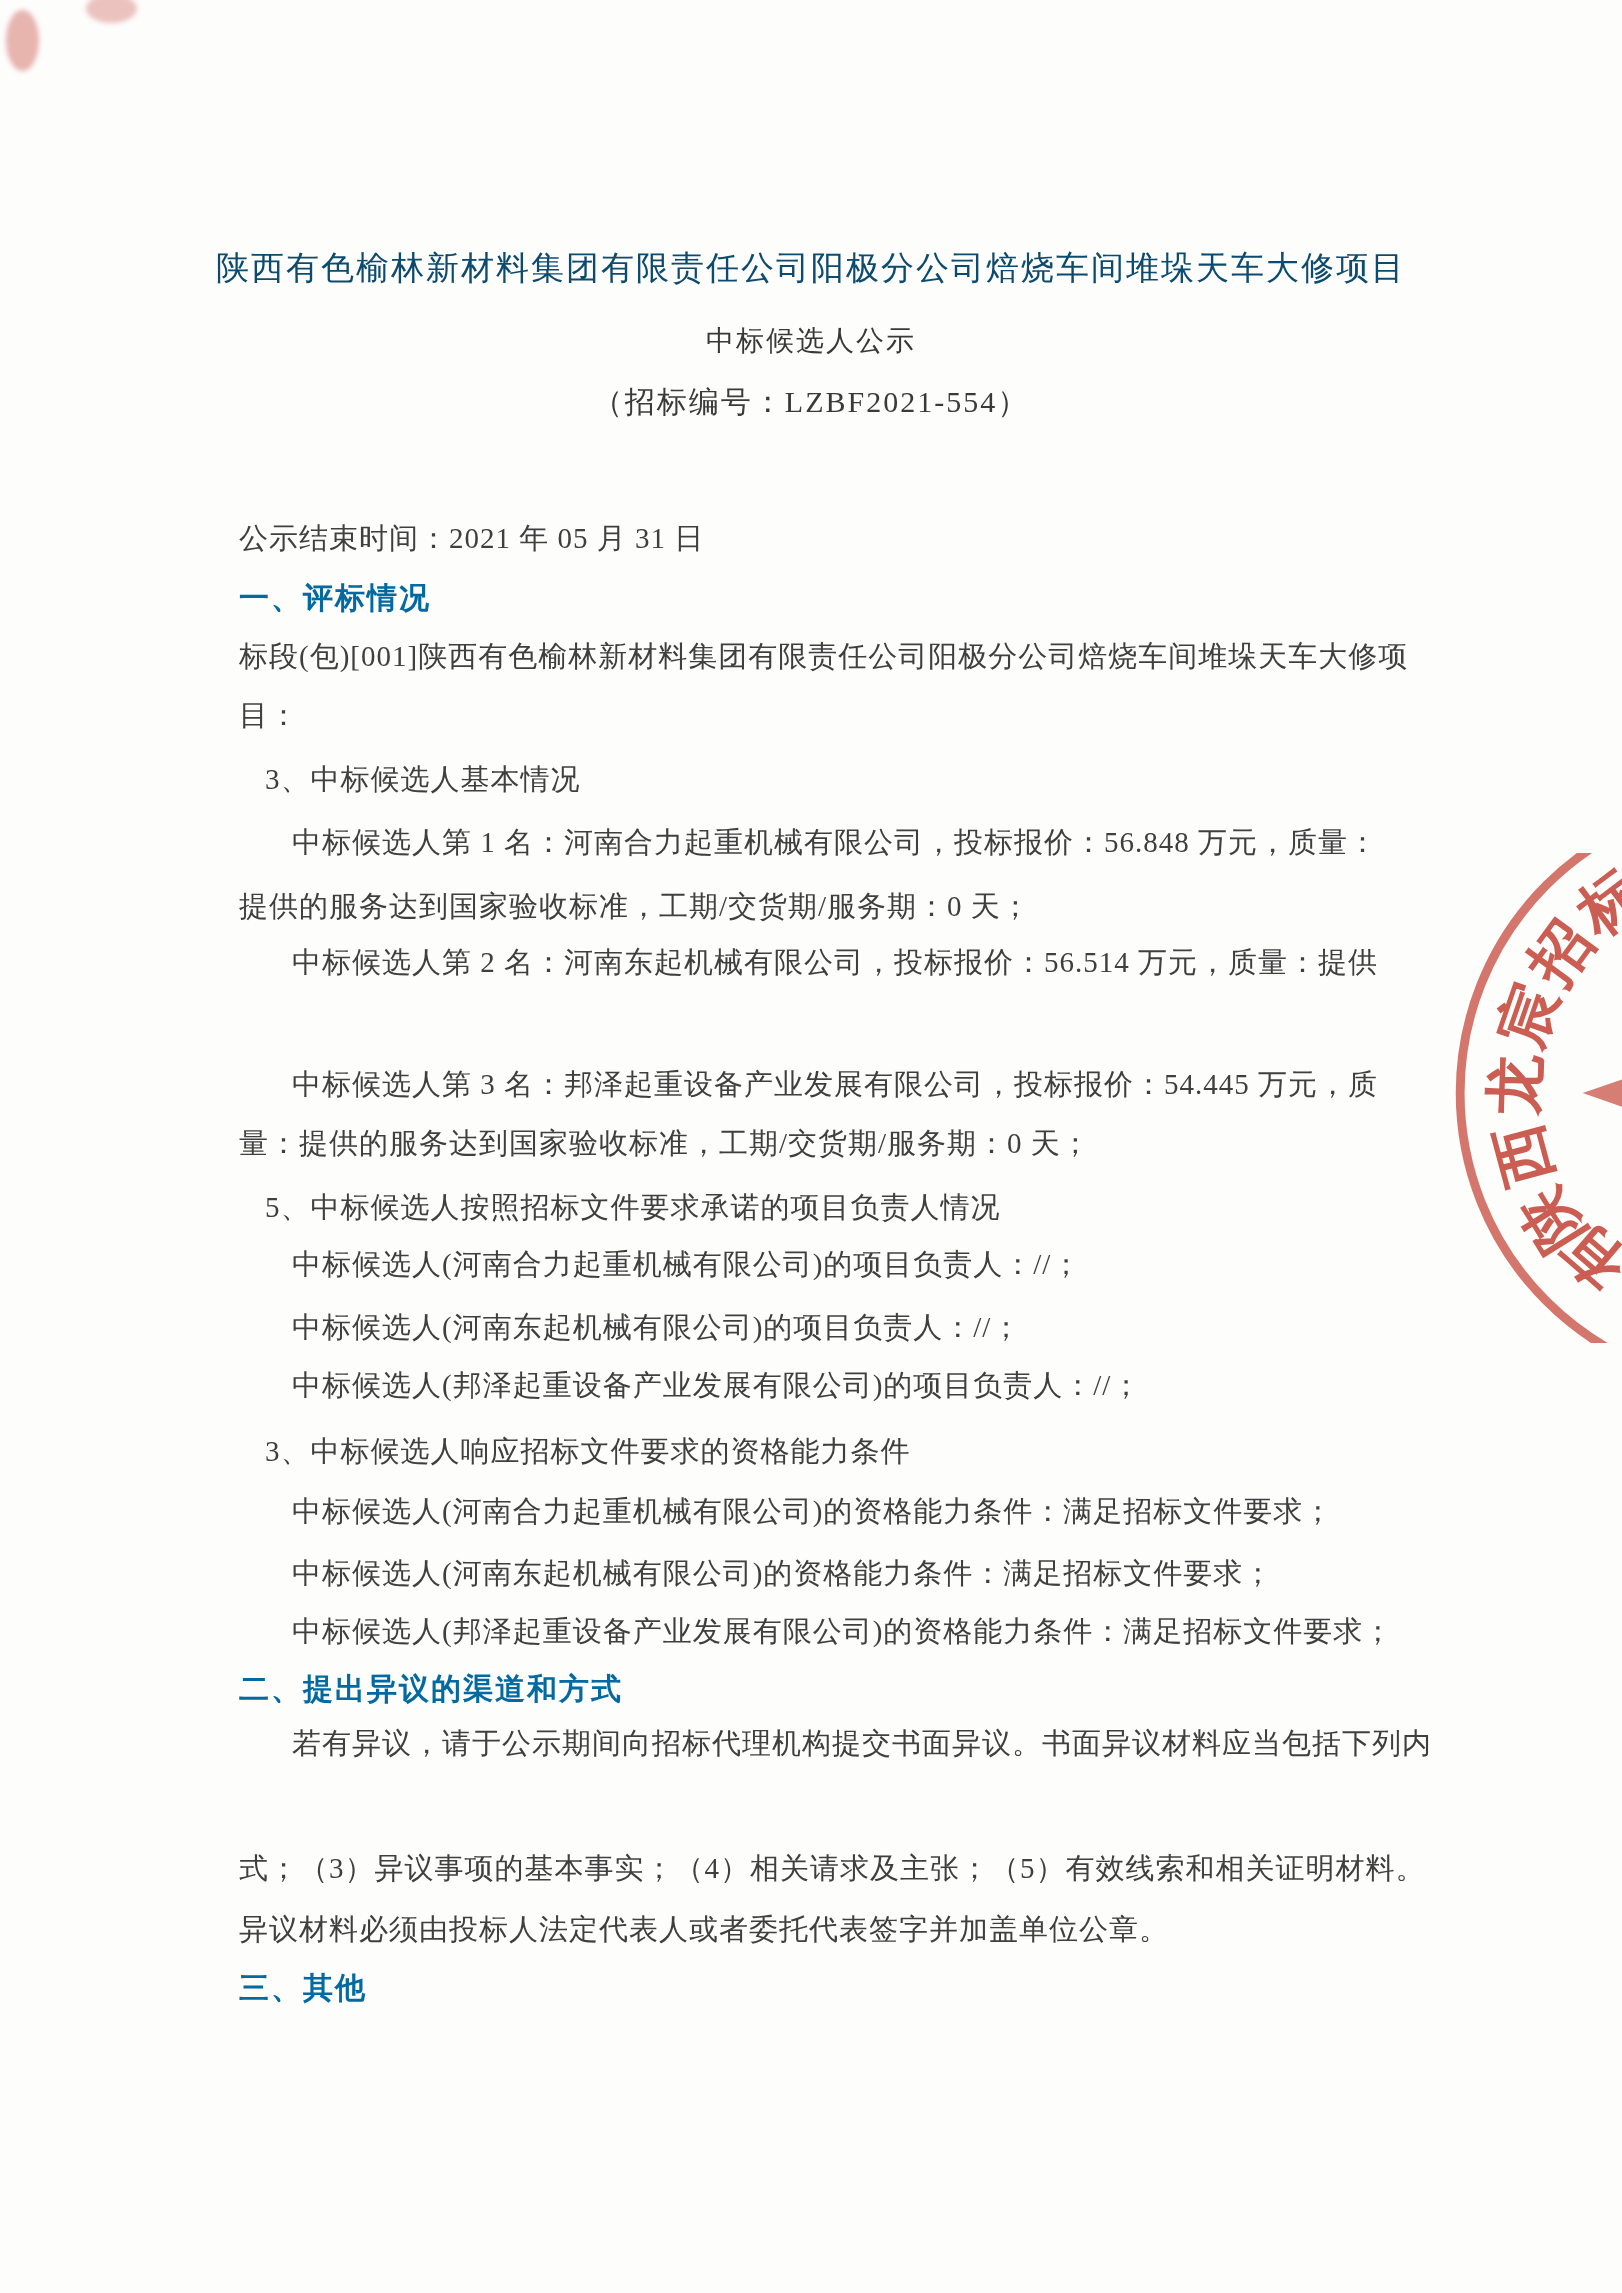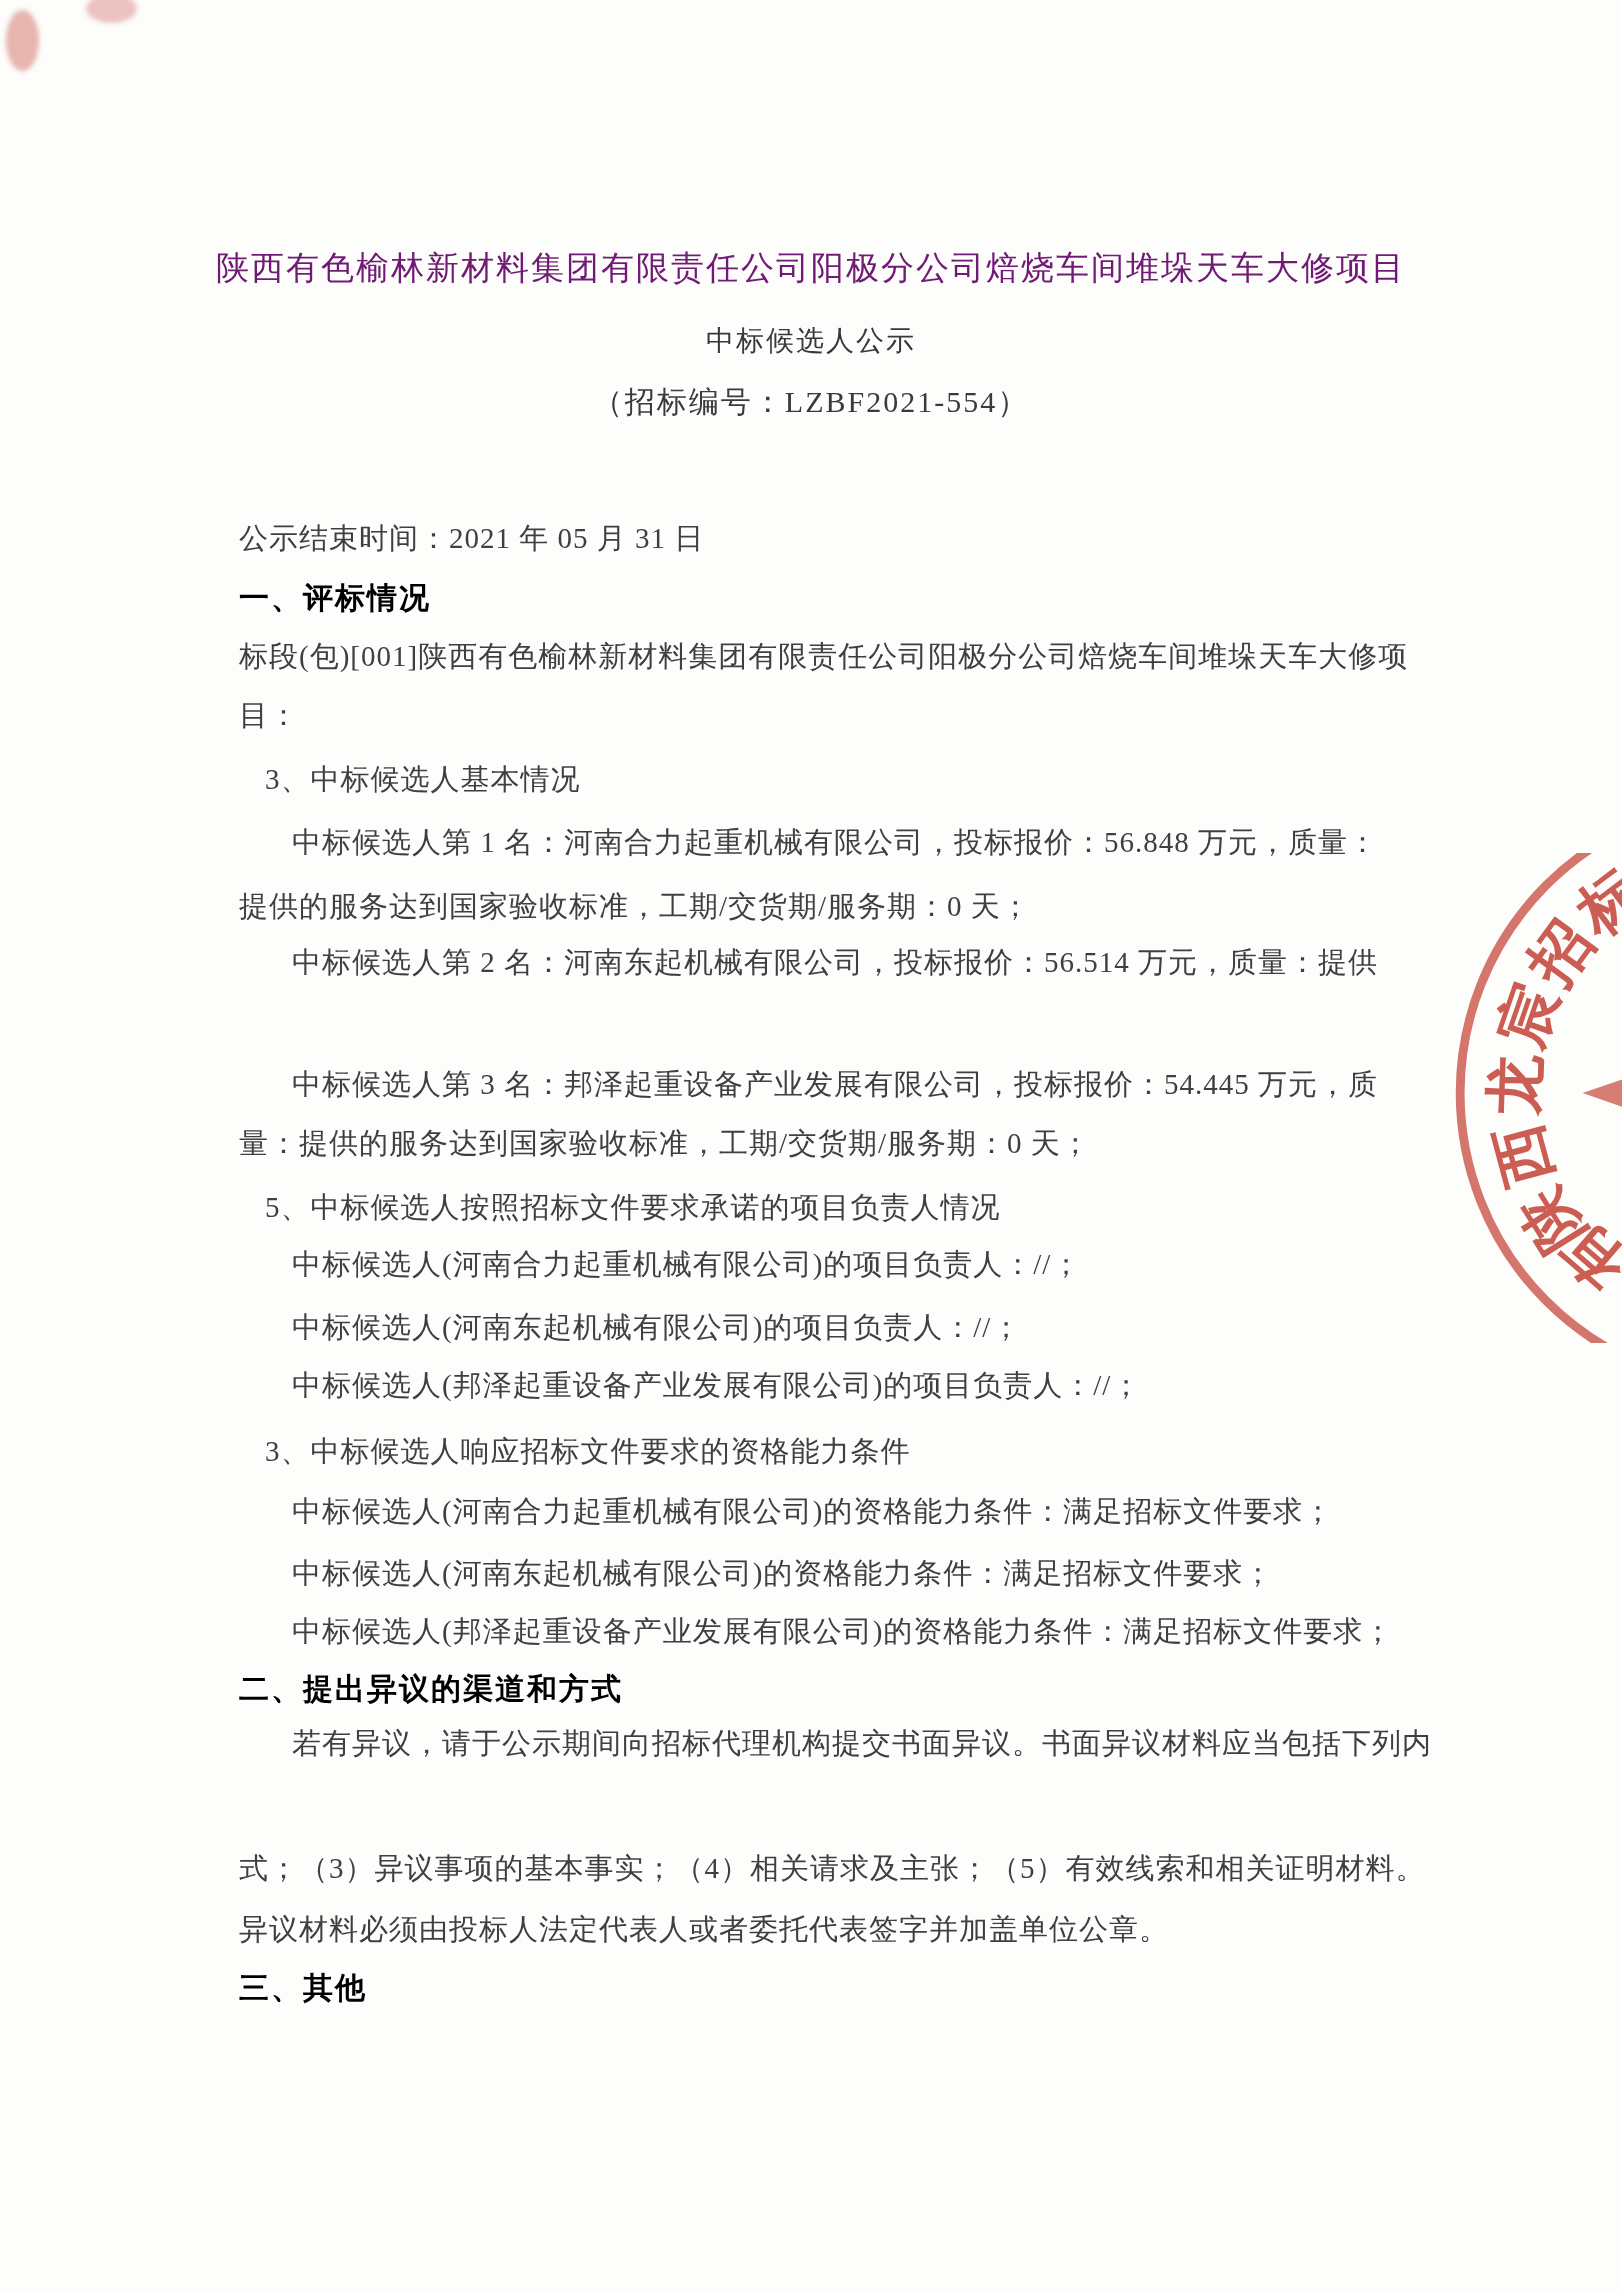--- a/index.html
+++ b/index.html
@@ -20,30 +20,30 @@
     letter-spacing:1px;
     white-space:nowrap;
     color:#3f3f3f;
   }
   .center{
     left:0;width:1622px;
     text-align:center;
   }
   .title{
     font-size:33px;
-    color:#701a75;
+    color:#0c4a6e;
     letter-spacing:2px;
   }
   .subtitle{font-size:28px;color:#383838;letter-spacing:2px;}
   .bidnum{font-size:30px;color:#3a3a3a;letter-spacing:2px;}
   .heading{
     font-family:"Liberation Sans","DejaVu Sans",sans-serif;
     font-weight:700;
     font-size:30px;
-    color:#000000;
+    color:#0369a1;
     letter-spacing:2px;
   }
   .ind1{left:265px;}
   .ind2{left:292px;}
   
   .smudge{position:absolute;border-radius:50%;filter:blur(2.9px);}
   .smudge.a{left:5.9px;top:9.8px;width:33px;height:61px;background:rgba(195,60,48,0.38);}
   .smudge.b{left:86px;top:-5.9px;width:51px;height:29px;background:rgba(195,60,48,0.30);}
   
   .seal{position:absolute;left:1411px;top:853px;width:211px;height:490px;}

